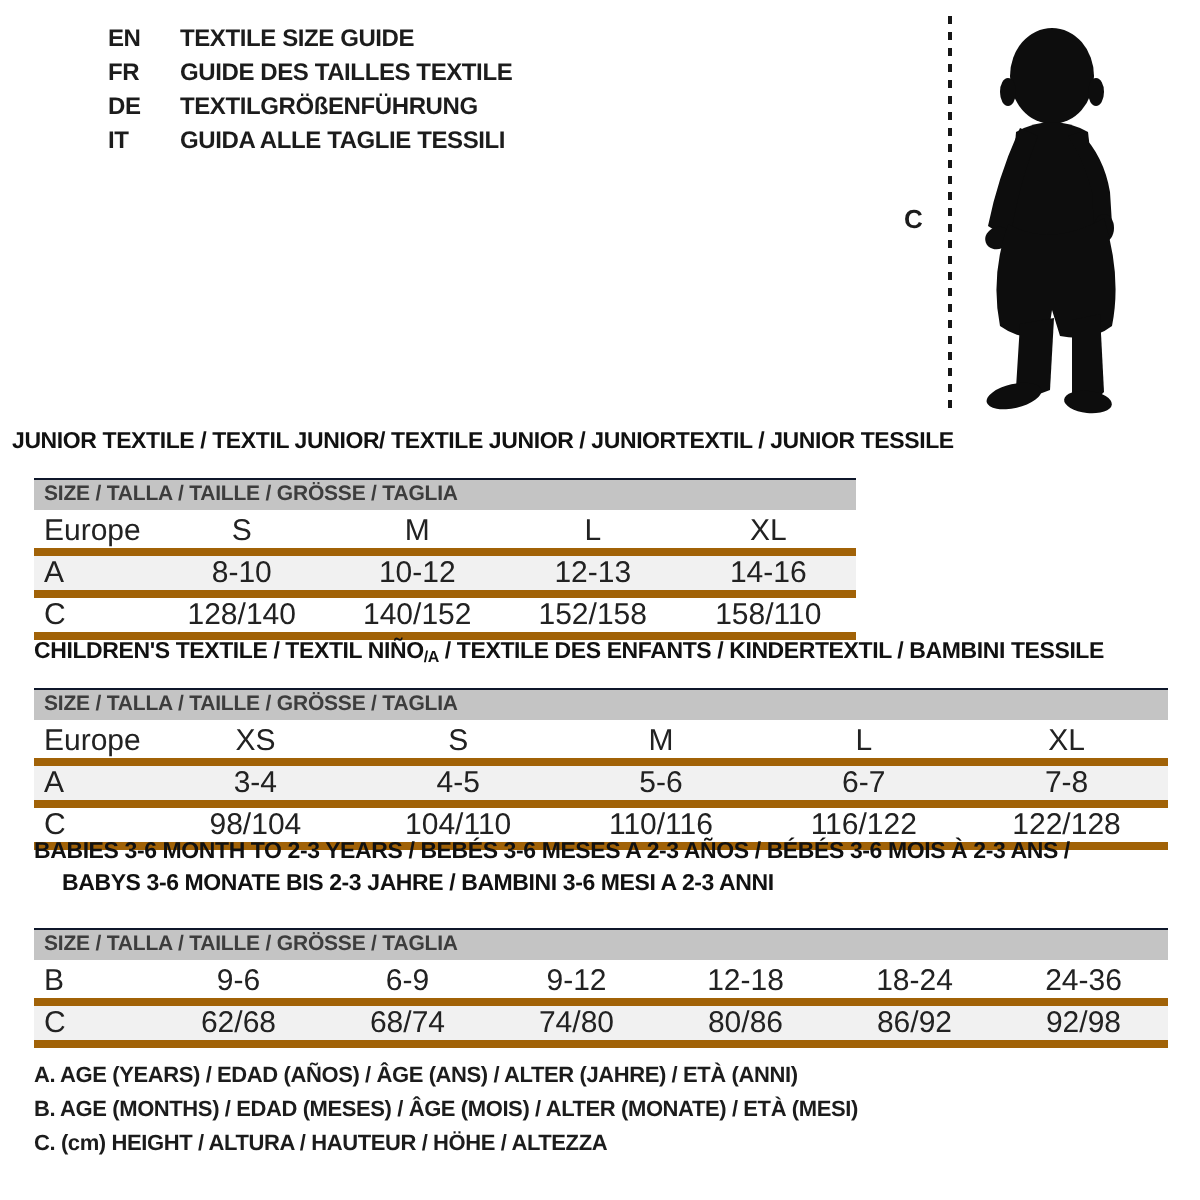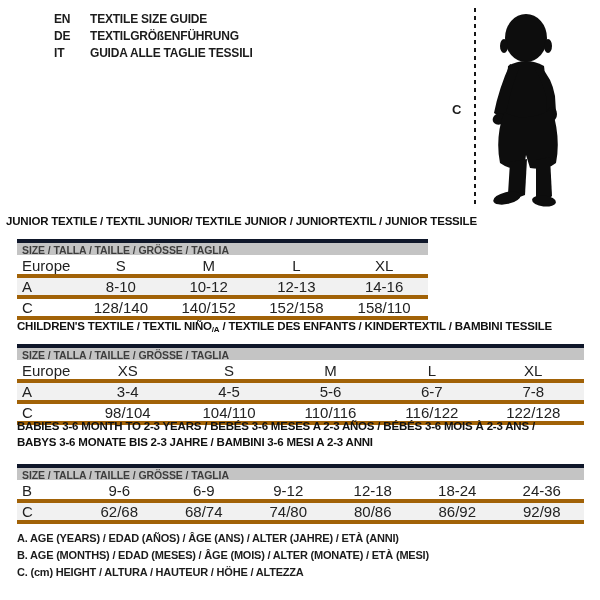--- a/index.html
+++ b/index.html
@@ -15,40 +15,44 @@
 
   
   .dash-line { left:474px; top:8px; width:2px; height:200px;
     background:repeating-linear-gradient(to bottom,#161616 0 4px,transparent 4px 8px); }
   .c-label { left:452px; top:102px; font-size:13px; font-weight:700; }
   .baby-svg { left:486px; top:8px; }
 
   
   .tbl-title { font-size:11.5px; font-weight:700; letter-spacing:-0.2px; color:#111; white-space:nowrap; }
   .subscript { font-size:8px; vertical-align:-2px; }
-  .size-bar { height:16px; background:#c4c4c4; border-top:4px solid #0f172a;
+  .size-bar { height:16px; background:#c4c4c4; border-top:1px solid #0f172a;
     font-size:10.5px; font-weight:700; color:#3d3d3d; line-height:15px;
     padding-left:5px; letter-spacing:-0.1px; margin-bottom:2px; }
   table { border-collapse:collapse; table-layout:fixed; }
   td { height:16px; font-size:15px; text-align:center; color:#222;
     border-bottom:4px solid #a16207; white-space:nowrap; }
   td.rowlabel { text-align:left; padding-left:5px; width:60px; }
   tr.shaded td { background:#f1f1f1; }
 
   
   .notes { left:17px; top:532px; }
   .note-line { font-size:11px; font-weight:700; height:17px; letter-spacing:-0.2px; white-space:nowrap; }
 </style>
 </head>
 <body>
 
 <div class="abs lang-list">
   <div class="lang-row">
     <span class="lang-code">EN</span>
     <span class="lang-title">TEXTILE SIZE GUIDE</span>
+  </div>
+  <div class="lang-row">
+    <span class="lang-code">FR</span>
+    <span class="lang-title">GUIDE DES TAILLES TEXTILE</span>
   </div>
   <div class="lang-row">
     <span class="lang-code">DE</span>
     <span class="lang-title">TEXTILGRÖßENFÜHRUNG</span>
   </div>
   <div class="lang-row">
     <span class="lang-code">IT</span>
     <span class="lang-title">GUIDA ALLE TAGLIE TESSILI</span>
   </div>
 </div>
@@ -130,21 +134,21 @@
       <td>104/110</td>
       <td>110/116</td>
       <td>116/122</td>
       <td>122/128</td>
     </tr>
   </tbody>
     </table>
 </div>
 
 <div class="abs tbl-title" style="left:17px; top:420px;">BABIES 3-6 MONTH TO 2-3 YEARS / BEBÉS 3-6 MESES A 2-3 AÑOS / BÉBÉS 3-6 MOIS À 2-3 ANS /</div>
-<div class="abs tbl-title" style="left:17px; top:436px;">BABYS 3-6 MONATE BIS 2-3 JAHRE / BAMBINI 3-6 MESI A 2-3 ANNI</div>
+<div class="abs tbl-title" style="left:31px; top:436px;">BABYS 3-6 MONATE BIS 2-3 JAHRE / BAMBINI 3-6 MESI A 2-3 ANNI</div>
 <div class="abs" style="left:17px; top:464px; width:567px;">
   <div class="size-bar">SIZE / TALLA / TAILLE / GRÖSSE / TAGLIA</div>
   <table style="width:567px;">
     <tbody>
         <tr>
       <td class="rowlabel">B</td>
       <td>9-6</td>
       <td>6-9</td>
       <td>9-12</td>
       <td>12-18</td>

